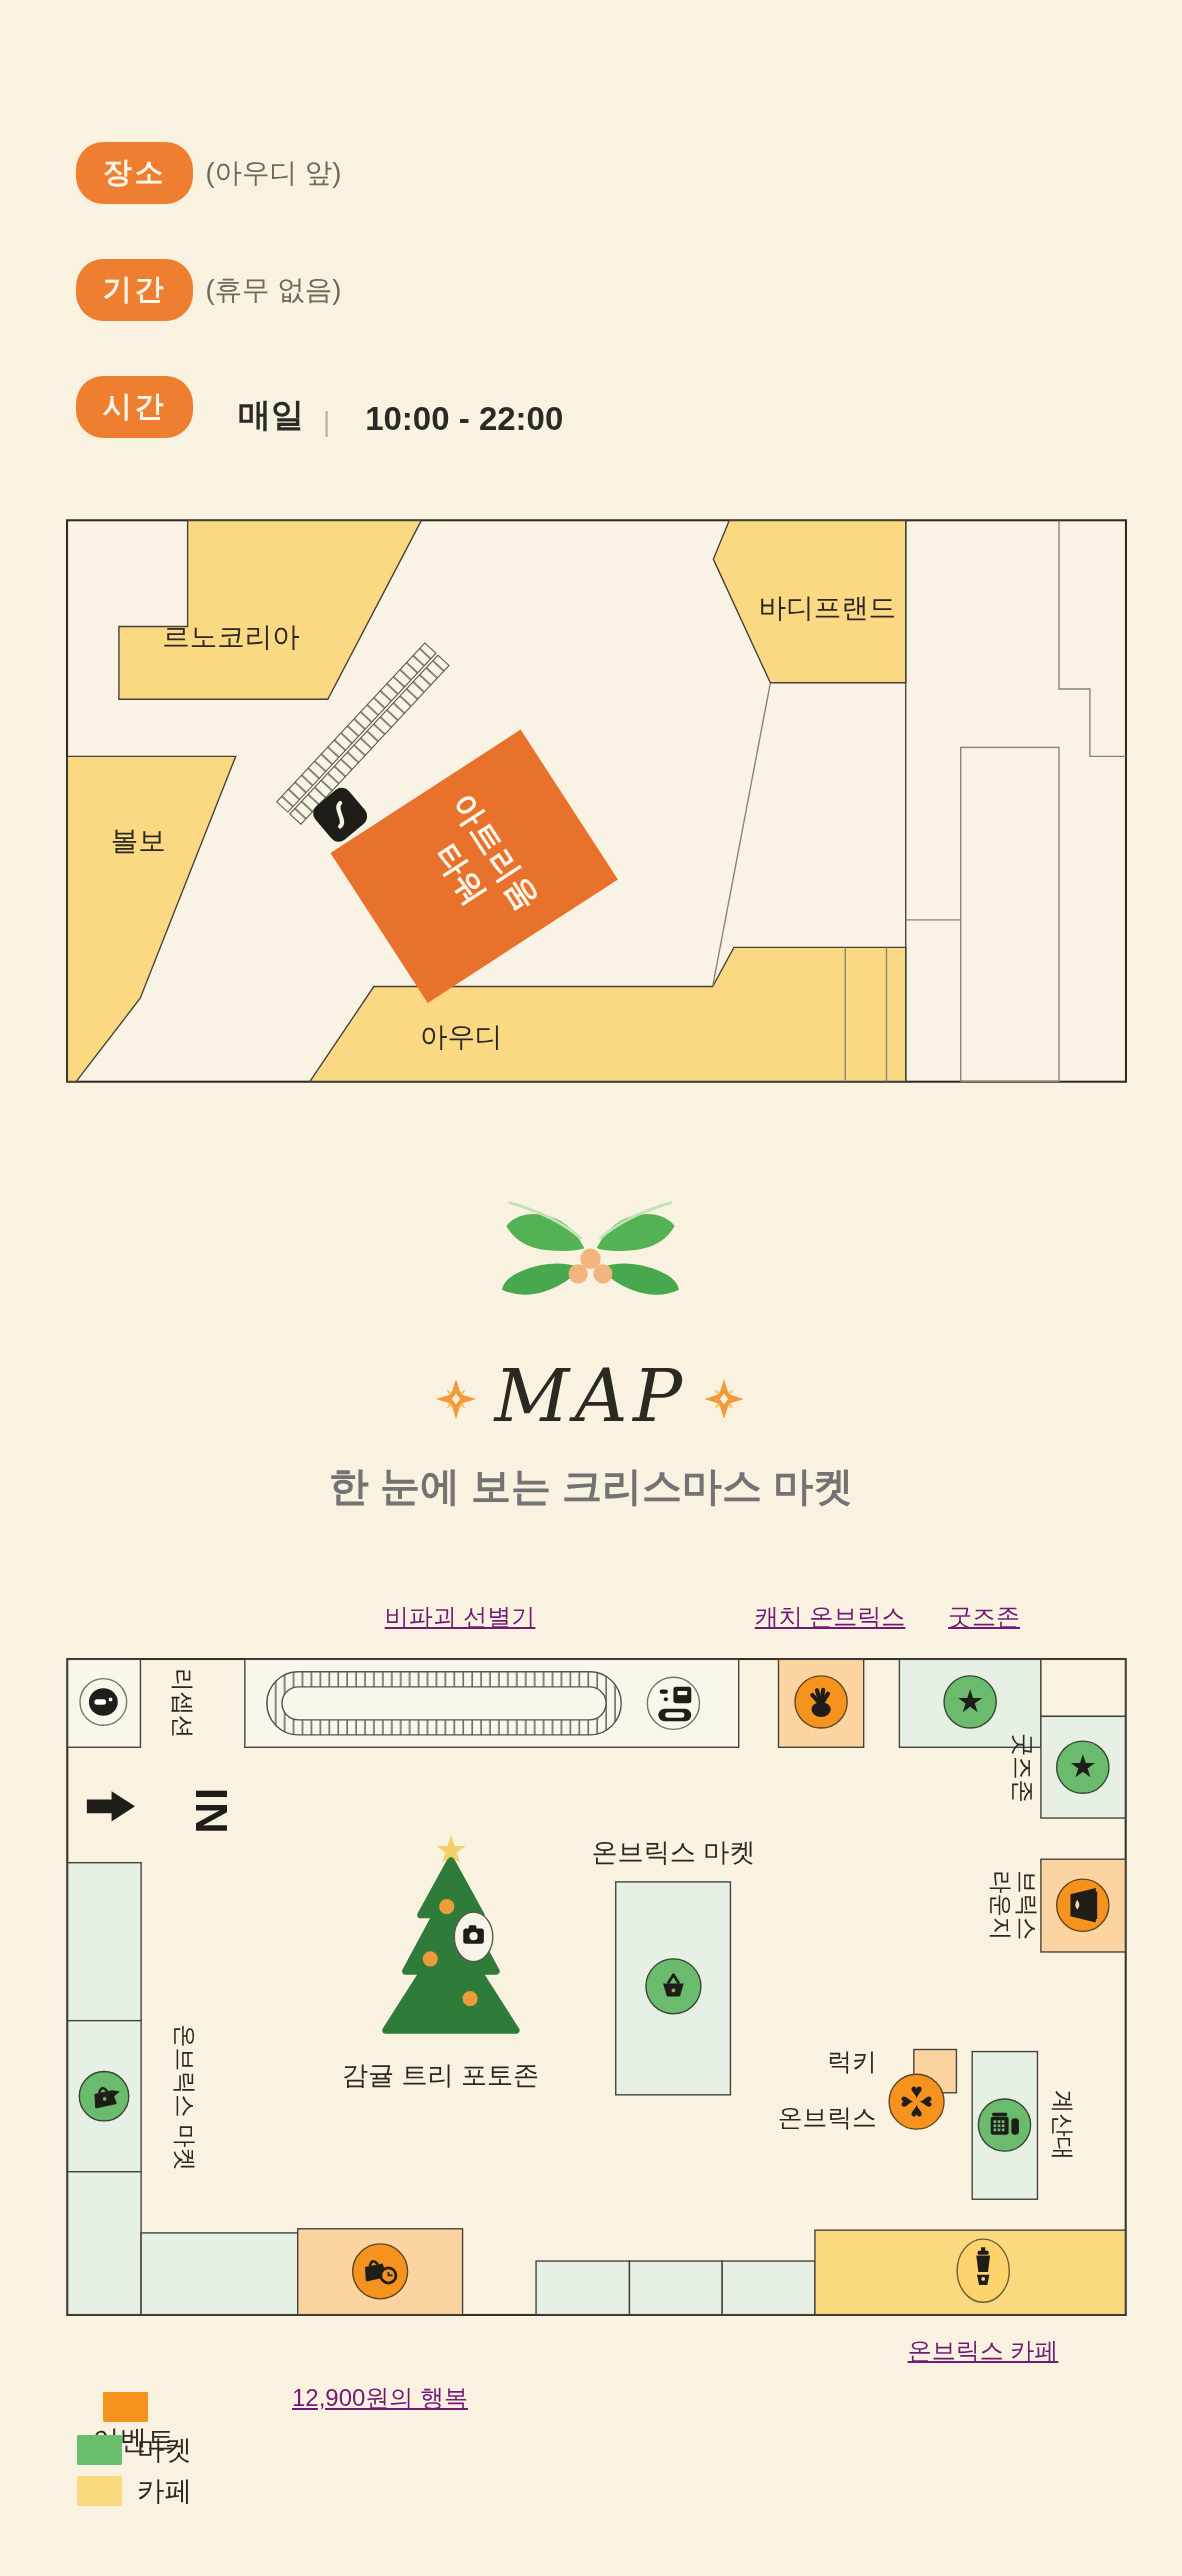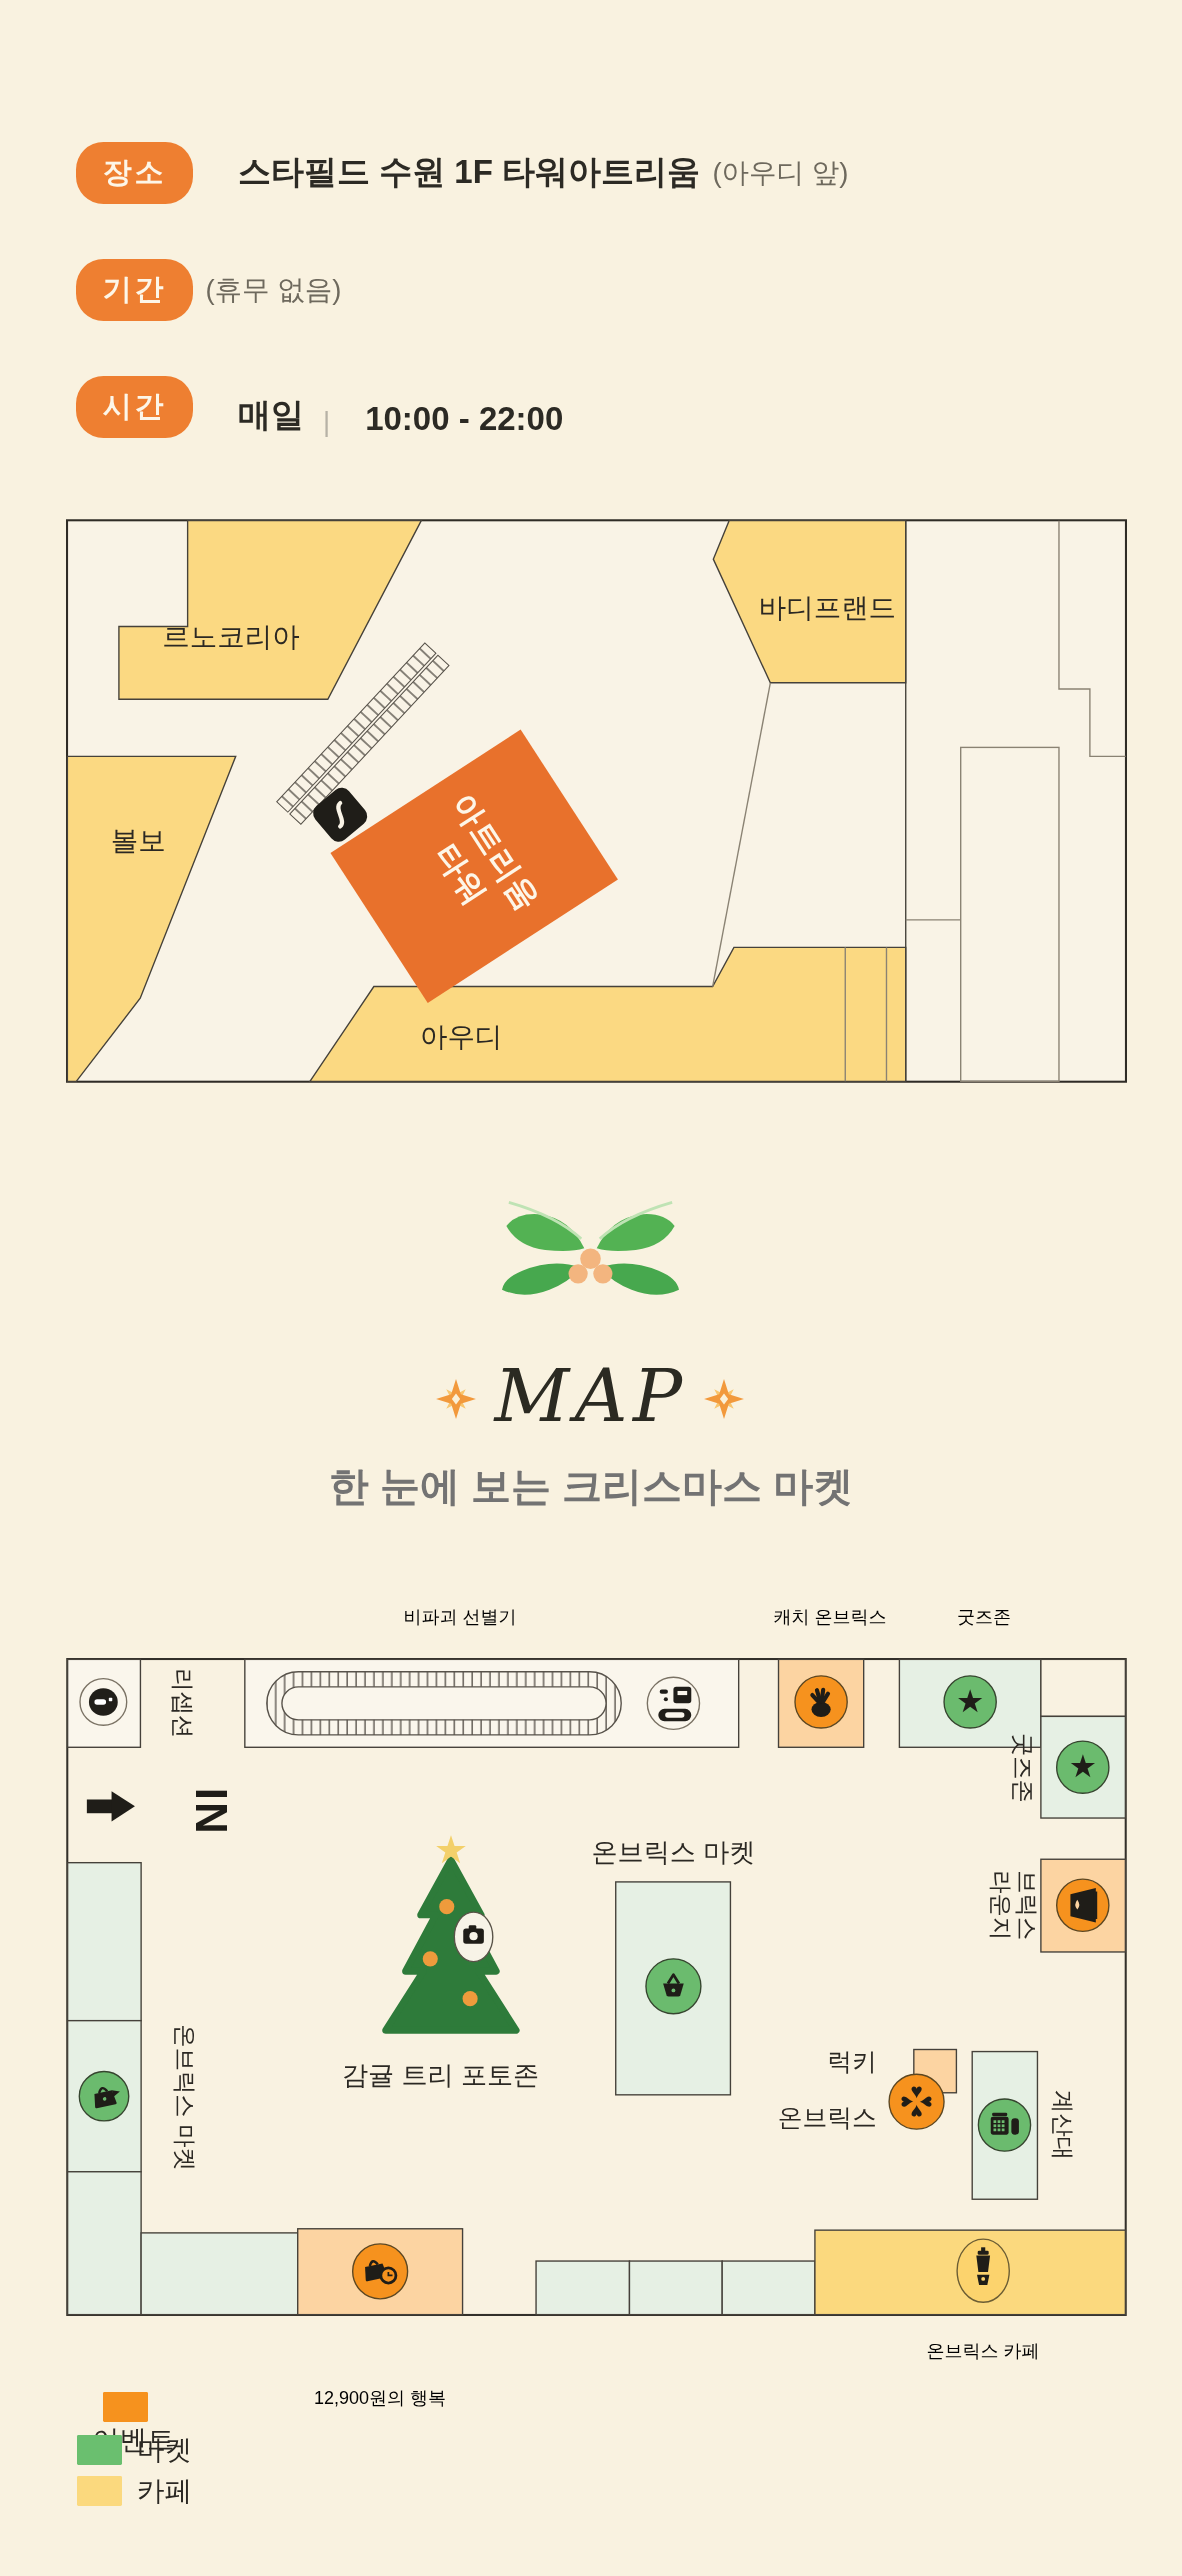--- a/index.html
+++ b/index.html
@@ -11,21 +11,21 @@
   .info-row{position:absolute;left:76px;height:63px;display:flex;align-items:center;}
   .badge{
     width:117px;height:62px;background:#ee7f31;border-radius:27.5px;
     display:flex;align-items:center;justify-content:center;
     color:#fdf6e8;font-size:29px;font-weight:bold;letter-spacing:2.7px;flex:0 0 auto;
   }
   .info-text{margin-left:45px;font-size:33px;font-weight:600;color:#2c2a24;white-space:nowrap;}
   .info-note{margin-left:12.4px;font-size:27.5px;font-weight:400;color:#6e695d;white-space:nowrap;}
   .info-divider{margin:0 19px;font-size:27.5px;color:#b7b2a6;font-weight:300;}
   
-  .plabel{position:absolute;transform:translate(-50%,-50%);font-size:18px;color:#000000;white-space:nowrap;font-weight:500;}
+  .plabel{position:absolute;transform:translate(-50%,-50%);font-size:24px;color:#701a75;white-space:nowrap;font-weight:500;text-decoration:underline;}
   
   .map-title{
     position:absolute;left:591px;top:1395px;transform:translate(-50%,-50%);
     font-family:"DejaVu Serif","Liberation Serif",serif;font-style:italic;
     font-size:73px;color:#2b2a22;letter-spacing:5.5px;font-weight:500;text-align:center;
   }
   .map-subtitle{
     position:absolute;left:591px;top:1486px;transform:translate(-50%,-50%);
     font-size:40px;font-weight:600;color:#737373;white-space:nowrap;
   }
@@ -37,21 +37,20 @@
   svg{display:block;}
   svg text{font-family:"Liberation Sans","DejaVu Sans",sans-serif;}
 </style>
 </head>
 <body>
 
 <div id="root">
 
   <div class="info-row" style="top:141px;">
     <div class="badge">장소</div>
-    <div class="info-text">스타필드 수원 1F 타워아트리움</div>
     <div class="info-note">(아우디 앞)</div>
   </div>
   <div class="info-row" style="top:258px;">
     <div class="badge">기간</div>
     <div class="info-note">(휴무 없음)</div>
   </div>
   <div class="info-row" style="top:375px;align-items:flex-end;">
     <div class="badge">시간</div>
     <div class="info-text">매일</div>
     <div class="info-divider">|</div>

